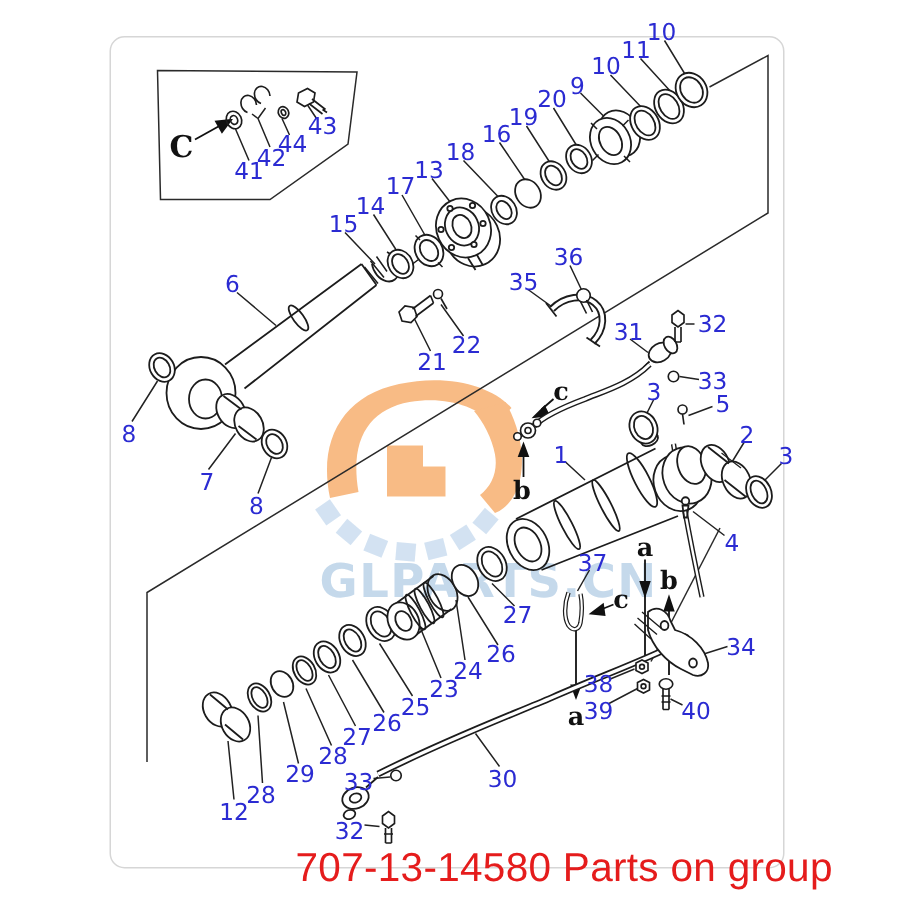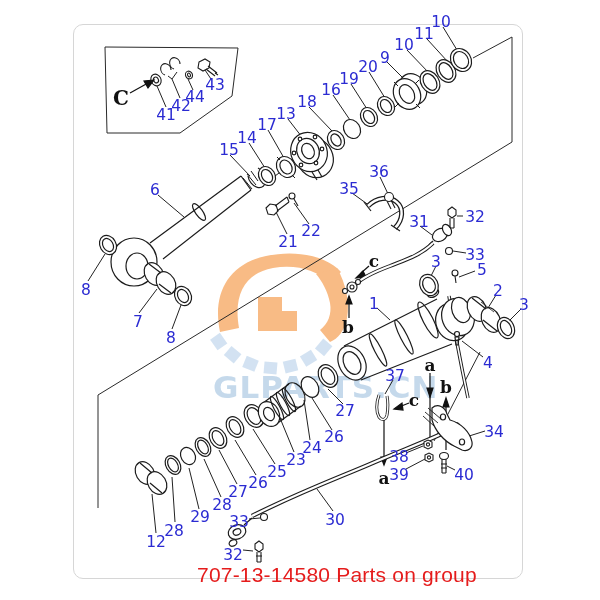--- a/index.html
+++ b/index.html
@@ -1,21 +1,21 @@
 <!DOCTYPE html>
 <html><head>
 <meta charset="utf-8">
 <style>
   html,body{margin:0;padding:0;background:#ffffff;}
   .stage{position:relative;width:600px;height:600px;background:#ffffff;overflow:hidden;
          font-family:"DejaVu Sans",sans-serif;}
   .card{position:absolute;left:73px;top:24px;width:448px;height:553px;
         border:1px solid #d6d6d6;border-radius:10px;background:transparent;}
   svg.diagram{position:absolute;left:0;top:0;width:600px;height:600px;}
-  .caption{position:absolute;left:197px;top:563px;font-size:21px;font-weight:400;
+  .caption{position:absolute;left:197px;top:563px;font-size:27px;font-weight:400;
            letter-spacing:0.2px;white-space:nowrap;font-family:"Liberation Sans",sans-serif;}
   .part-label{font-family:"DejaVu Sans",sans-serif;font-size:15.5px;}
   .ref-letter{font-family:"DejaVu Serif",serif;font-size:17px;font-weight:600;}
   .ref-letter-big{font-family:"DejaVu Serif",serif;font-size:20px;font-weight:600;}
   .wm-text{font-family:"DejaVu Sans",sans-serif;font-size:31px;font-weight:bold;letter-spacing:1px;}
   path,ellipse,line,circle,polygon,polyline{vector-effect:non-scaling-stroke;}
 </style>
 </head>
 <body>
 

